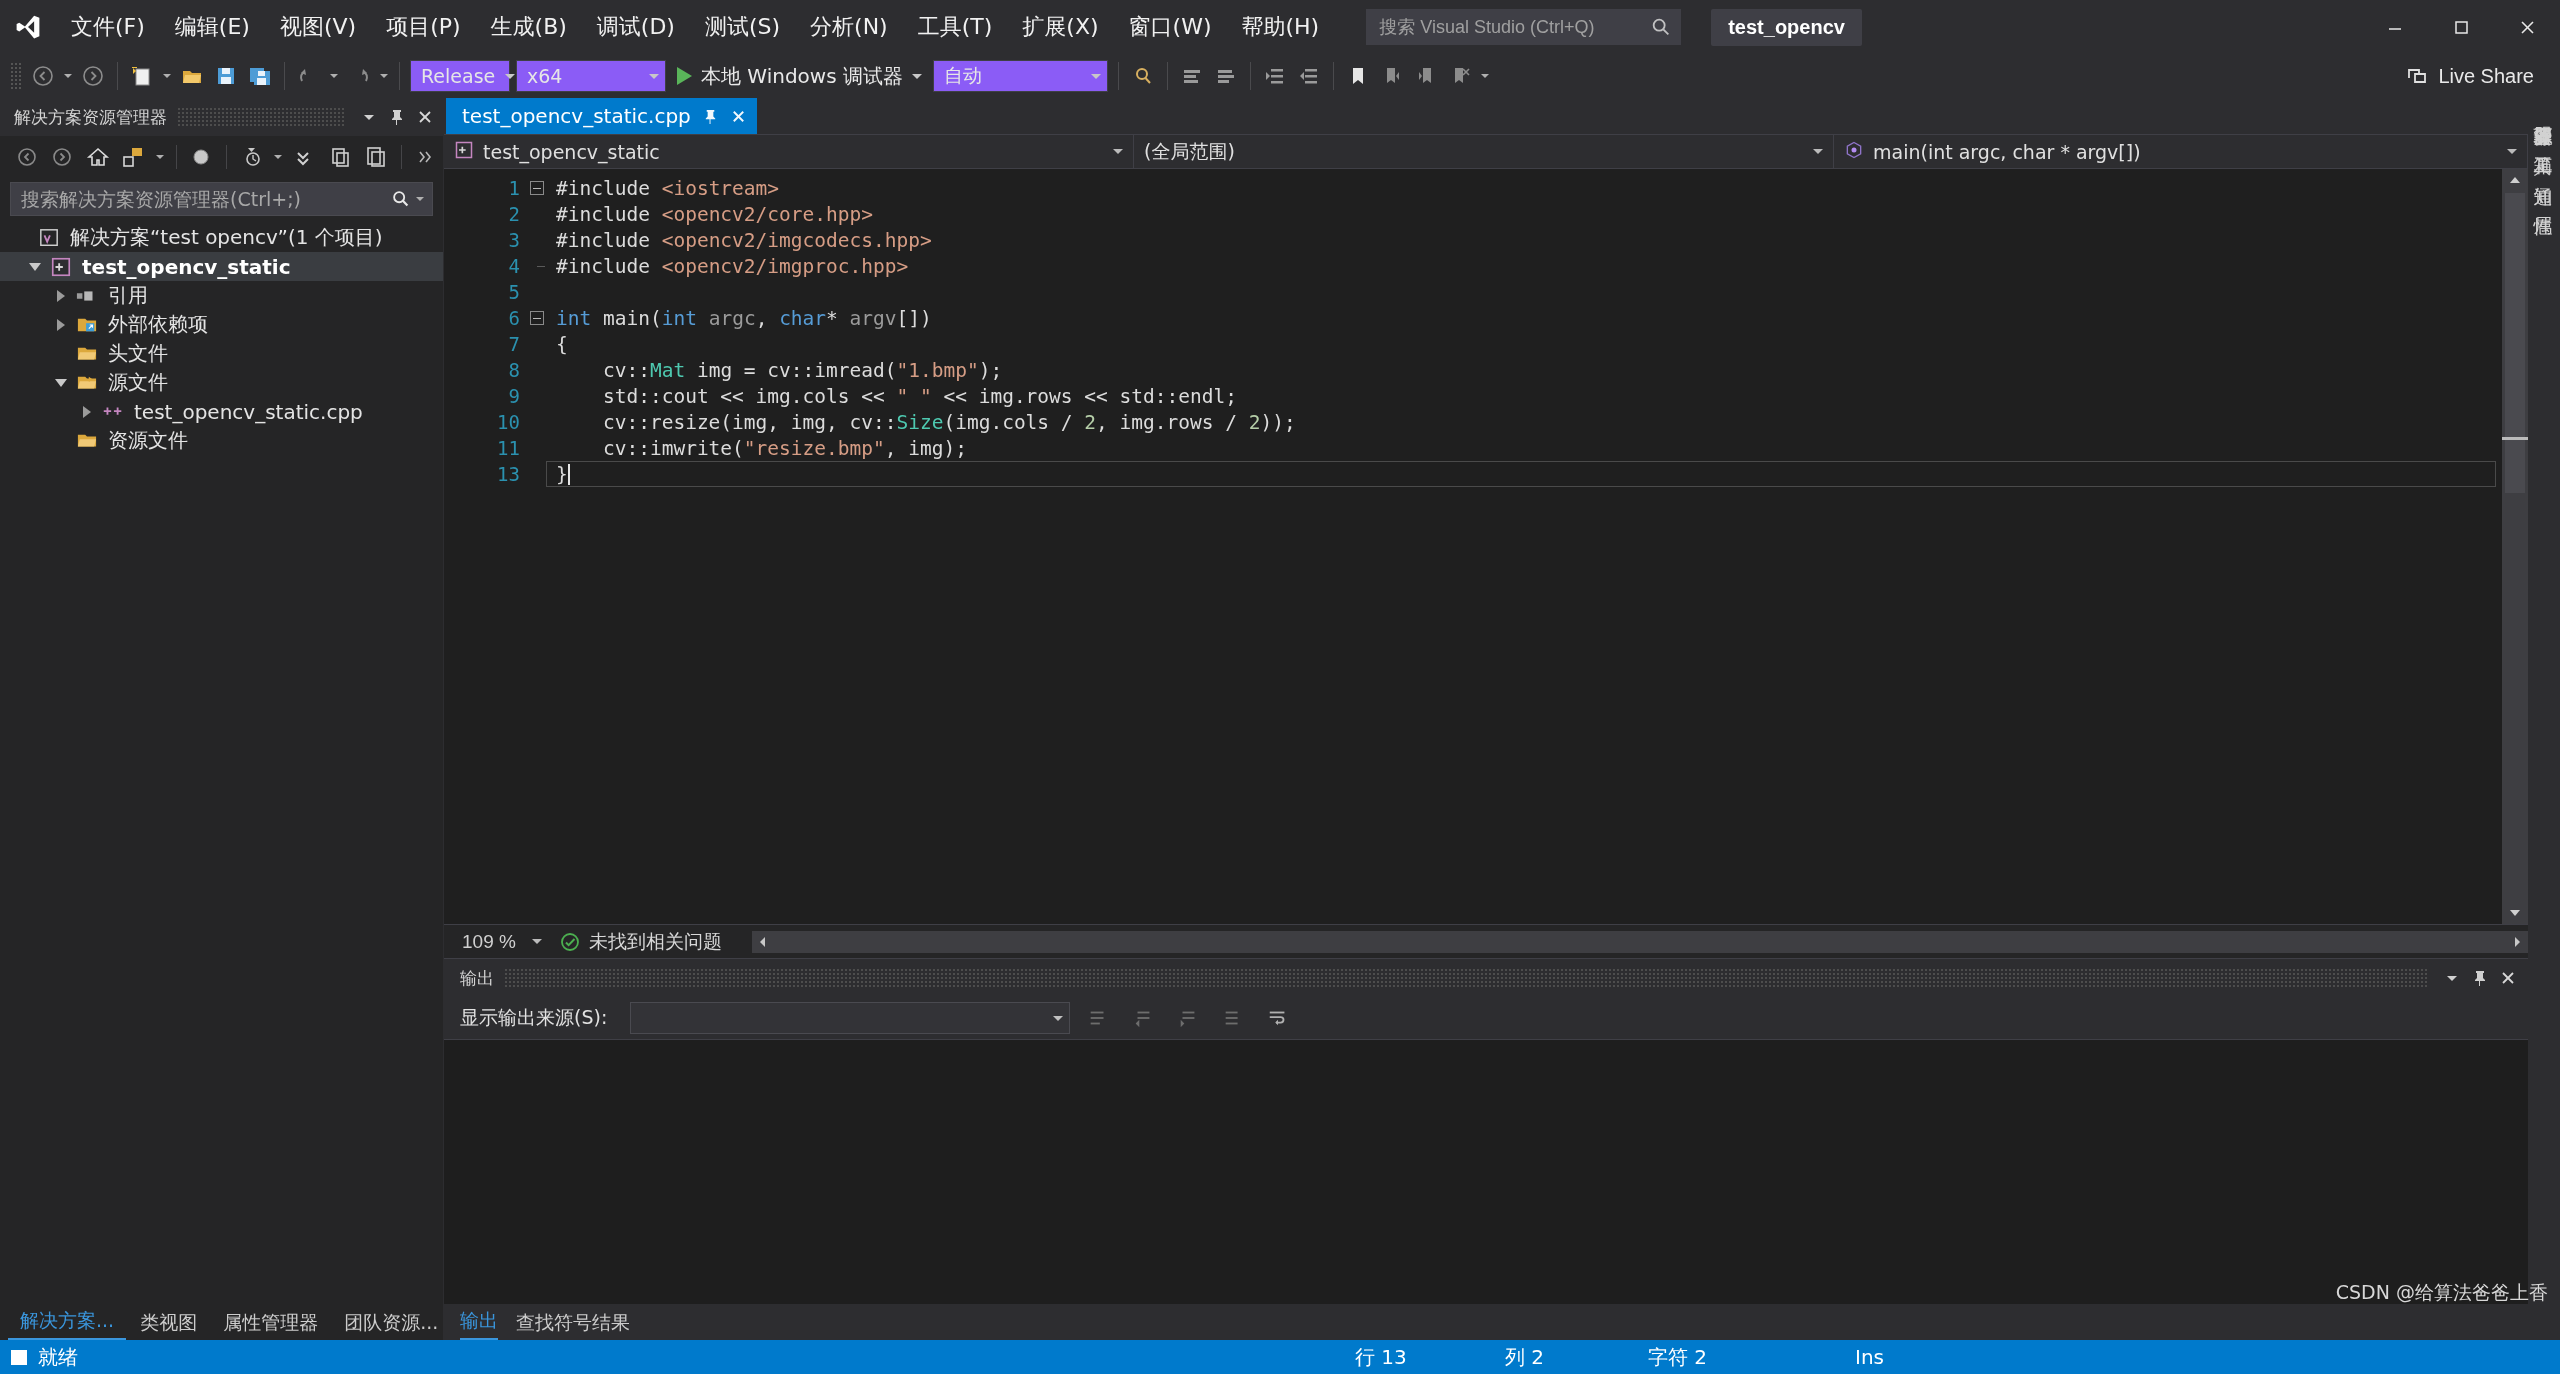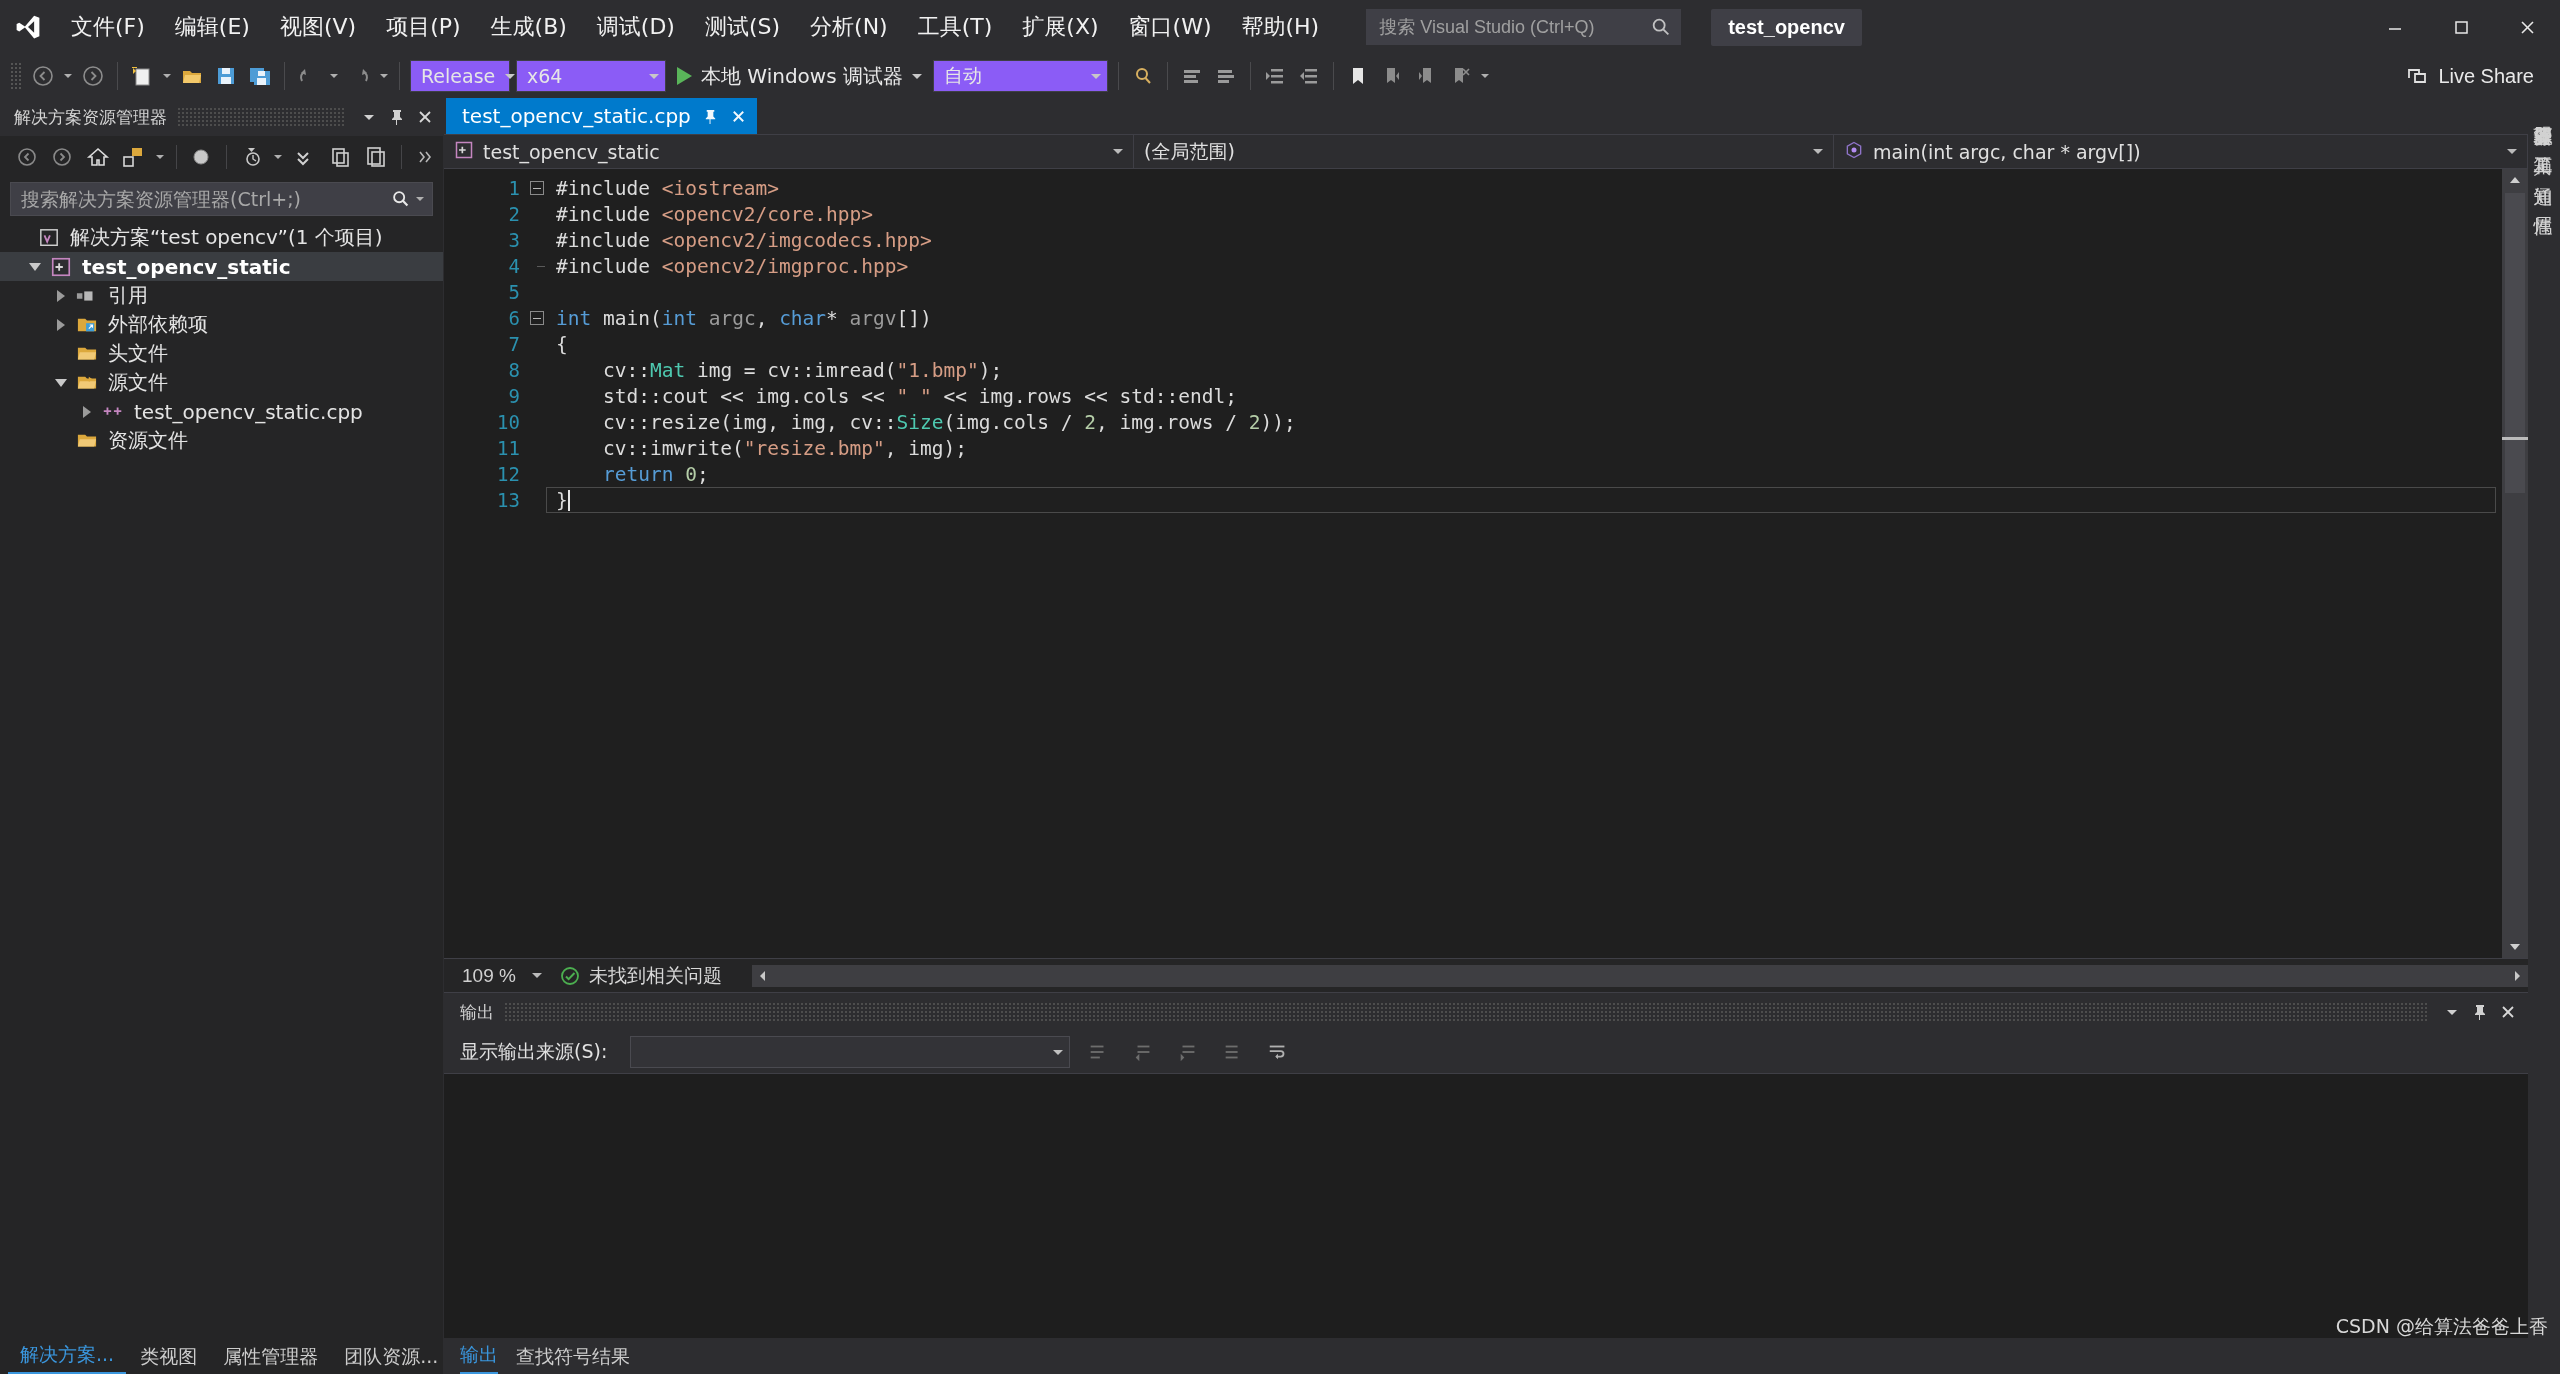--- a/index.html
+++ b/index.html
@@ -694,25 +694,20 @@
               <span class="fold"><span class="vline"></span></span>
               <span class="ctext"><span class="k-white">    cv::resize(img, img, cv::</span><span class="k-type">Size</span><span class="k-white">(img.cols / </span><span class="k-num">2</span><span class="k-white">, img.rows / </span><span class="k-num">2</span><span class="k-white">));</span></span>
             </div>
 
             <div class="cline">
               <span class="lnum">11</span>
               <span class="fold"><span class="vline"></span></span>
               <span class="ctext"><span class="k-white">    cv::imwrite(</span><span class="k-str">"resize.bmp"</span><span class="k-white">, img);</span></span>
             </div>
 
-            <div class="cline">
-              <span class="lnum">12</span>
-              <span class="fold"><span class="vline"></span></span>
-              <span class="ctext"><span class="k-white">    </span><span class="k-blue">return</span><span class="k-white"> </span><span class="k-num">0</span><span class="k-white">;</span></span>
-            </div>
 
             <div class="cline" style="position:relative">
               <span class="lnum">13</span>
               <span class="fold"><span class="vline end"></span></span>
               <span class="ctext"><span class="k-white">}</span></span>
               <span class="caret-line" style="top:0;left:78px;right:6px"></span>
               <span class="text-caret" style="left:100px;top:3px;height:21px"></span>
             </div>
           </div>
           <div class="vscroll">
@@ -828,13 +823,26 @@
     <div class="rail">
       <span class="rail-item">服务器资源管理器</span>
       <span class="rail-item">工具箱</span>
       <span class="rail-item">通知</span>
       <span class="rail-item">属性</span>
     </div>
 
     <div class="watermark">CSDN @给算法爸爸上香</div>
   </div>
 
+  <div class="statusbar">
+    <span class="sb-icon">
+      <svg width="20" height="20" viewBox="0 0 20 20">
+          <rect x="2" y="3" width="16" height="13" fill="#ffffff"></rect>
+          <rect x="2" y="16" width="16" height="2" fill="#ffffff"></rect>
+        </svg>
+    </span>
+    <span class="sb-ready">就绪</span>
+    <span class="sb-cell" style="left:1355px">行 13</span>
+    <span class="sb-cell" style="left:1505px">列 2</span>
+    <span class="sb-cell" style="left:1648px">字符 2</span>
+    <span class="sb-cell" style="left:1855px">Ins</span>
+  </div>
 </div>
 
 </body></html>

